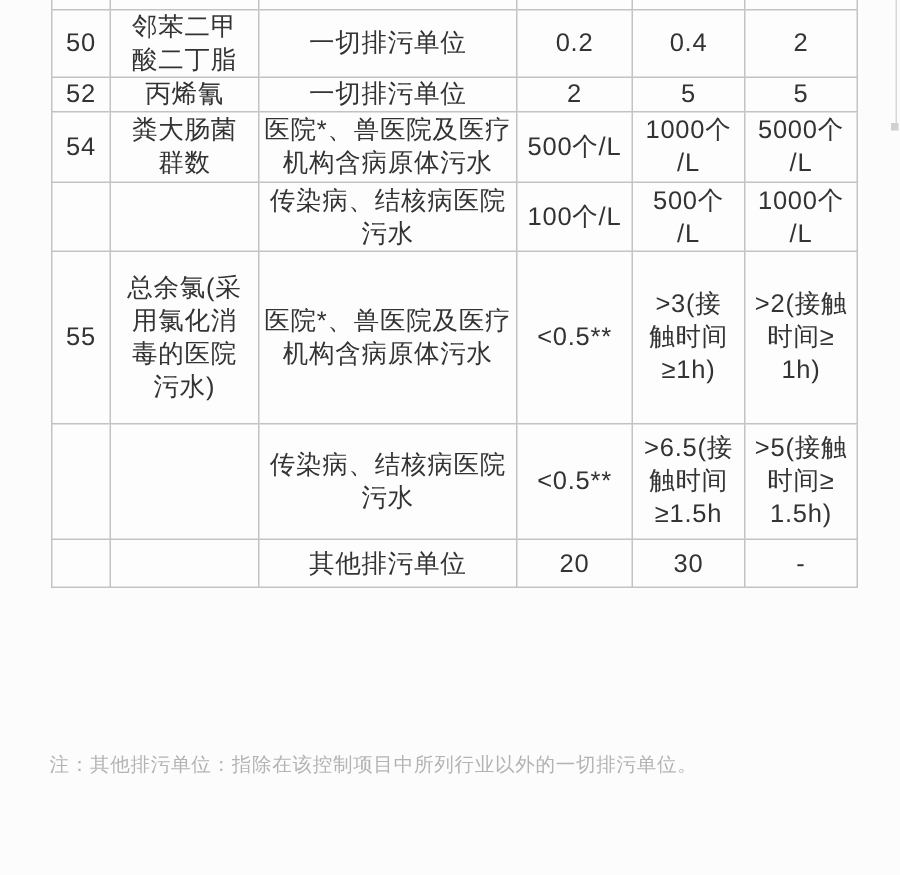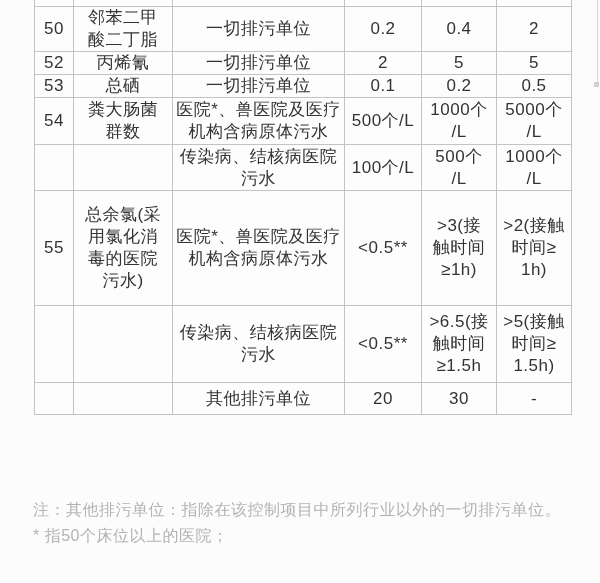--- a/index.html
+++ b/index.html
@@ -21,21 +21,21 @@
     font-size:17px;line-height:22px;color:#333;
     white-space:pre-line;
     padding:0 2px;
     letter-spacing:0.5px;
     overflow:hidden;
   }
   table.std tr.cutrow td{border-top:none;height:6px;padding:0;line-height:6px;}
   .notes{position:absolute;left:33px;top:502px;width:540px;}
   .notes p{
     margin:0 0 10px 0;
-    font-size:16px;line-height:16px;color:#b3b3b3;letter-spacing:0.5px;
+    font-size:13px;line-height:16px;color:#b3b3b3;letter-spacing:0.5px;
   }
   .scroll-remnant{
     position:absolute;right:2px;top:0;width:1px;height:84px;
     background:#d7d7d7;
   }
   .scroll-remnant .nub{
     position:absolute;left:-3px;bottom:-3px;width:5px;height:5px;background:#d0d0d0;
   }
 </style>
 </head>
@@ -76,28 +76,20 @@
 
     <tr style="height:23px">
       <td>52</td>
       <td>丙烯氰</td>
       <td>一切排污单位</td>
       <td>2</td>
       <td>5</td>
       <td>5</td>
     </tr>
 
-    <tr style="height:23px">
-      <td>53</td>
-      <td>总硒</td>
-      <td>一切排污单位</td>
-      <td>0.1</td>
-      <td>0.2</td>
-      <td>0.5</td>
-    </tr>
 
     <tr style="height:47px">
       <td>54</td>
       <td>粪大肠菌
 群数</td>
       <td>医院*、兽医院及医疗
 机构含病原体污水</td>
       <td>500个/L</td>
       <td>1000个
 /L</td>
@@ -156,20 +148,19 @@
       <td>其他排污单位</td>
       <td>20</td>
       <td>30</td>
       <td>-</td>
     </tr>
   </tbody>
     </table>
 
   <div class="notes">
     <p>注：其他排污单位：指除在该控制项目中所列行业以外的一切排污单位。</p>
-    <p>* 指50个床位以上的医院；</p>
   </div>
 
   <div class="scroll-remnant">
     <span class="nub"></span>
   </div>
 
 </div>
 
 </body></html>

